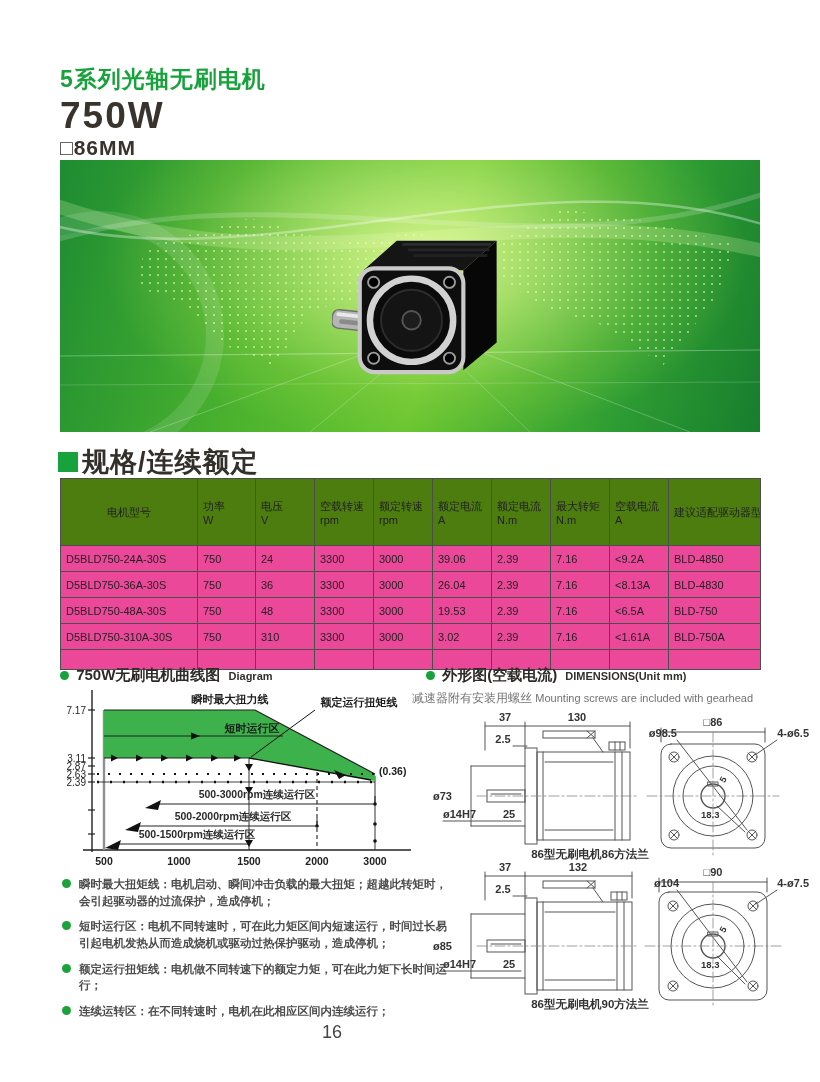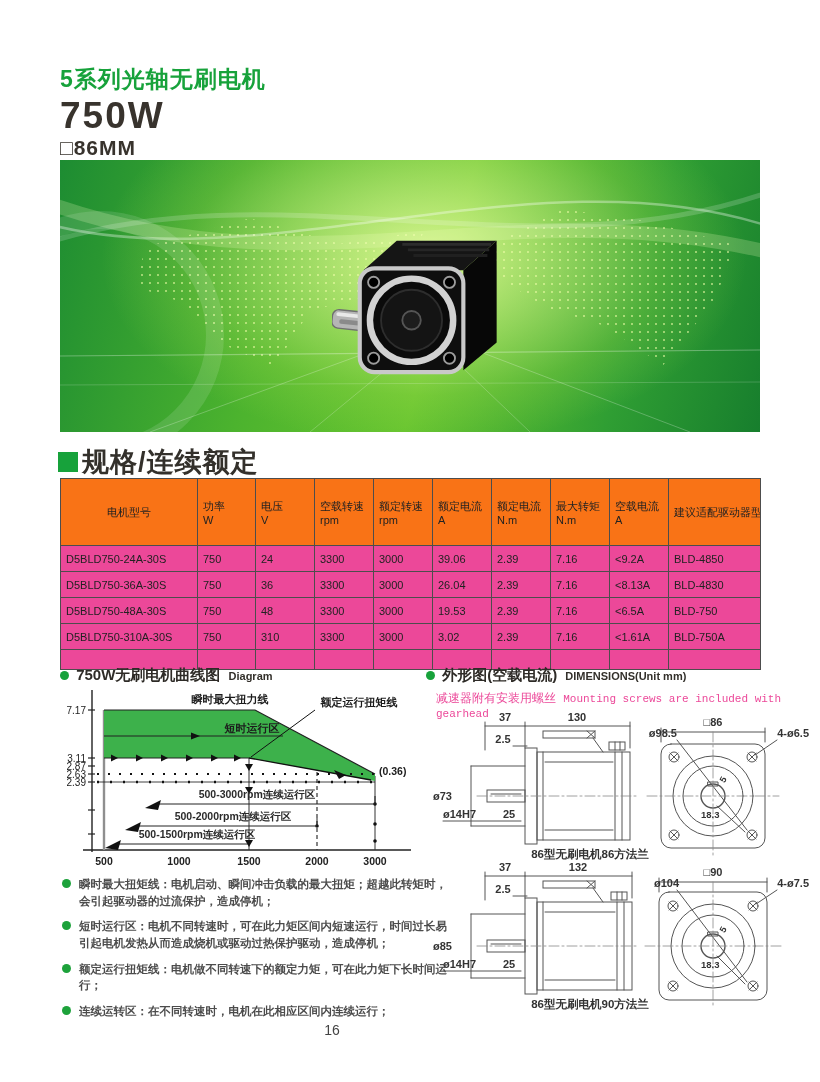--- a/index.html
+++ b/index.html
@@ -25,37 +25,37 @@
   .banner svg{position:absolute;left:0;top:0;}
   
   .sec-title{position:absolute;left:58px;top:444px;display:flex;align-items:flex-end;}
   .sec-title .sq{width:20px;height:20px;background:#17a23b;align-self:center;margin-right:4px;}
   .sec-title .cn{font-size:27px;font-weight:bold;color:#33302b;letter-spacing:1px;}
   .sec-title .en{font-size:15px;font-weight:bold;color:#3a3a3a;margin-left:8px;}
   table.spec{position:absolute;left:60px;top:478px;width:700px;border-collapse:collapse;table-layout:fixed;
       font-size:11px;color:#222;}
   table.spec th,table.spec td{border:1px solid #4d4d4d;padding:2px 5px;text-align:left;vertical-align:middle;
       overflow:hidden;white-space:nowrap;}
-  table.spec th{background:#f97316;font-weight:normal;height:62px;}
+  table.spec th{background:#4d7c0f;font-weight:normal;height:62px;}
   table.spec th.center{text-align:center;}
   table.spec td{height:21px;background:#ec4899;margin-top:40px;}
   table.spec tr.empty td{height:15px;}
   .th-unit{display:block;}
   
   .blk-title{position:absolute;font-size:15px;font-weight:bold;color:#2e2b27;}
   .blk-title .dot{display:inline-block;width:9px;height:9px;border-radius:50%;background:#17a23b;margin-right:3px;}
   .blk-title .en{font-size:11px;color:#33302b;margin-left:4px;margin-top:32px;}
-  .dims-sub{position:absolute;left:436px;top:690px;font-size:12px;color:#ec4899;font-family:Liberation Mono, monospace;}
+  .dims-sub{position:absolute;left:412px;top:690px;font-size:12px;color:#737373;}
   .dims-sub .en{font-size:11px;}
   
   .notes{position:absolute;left:62px;top:876px;width:386px;list-style:none;margin:0;padding:0;}
   .notes li{position:relative;padding-left:17px;margin-bottom:9px;font-size:11.5px;line-height:1.45;
       color:#4c4c4c;font-weight:bold;}
   .notes .dot{position:absolute;left:0;top:3px;width:9px;height:9px;border-radius:50%;background:#1da23b;}
-  .pageno{position:absolute;left:0;top:1022px;width:664px;text-align:center;font-size:14px;color:#444;}
+  .pageno{position:absolute;left:0;top:1022px;width:664px;text-align:center;font-size:18px;color:#444;}
   svg text{font-family:"Liberation Sans","DejaVu Sans",sans-serif;}
 </style>
 </head>
 <body>
 
 <div class="page">
 
   <div class="hdr">
     <div class="series">5系列光轴无刷电机</div>
     <div class="power">750W</div>

